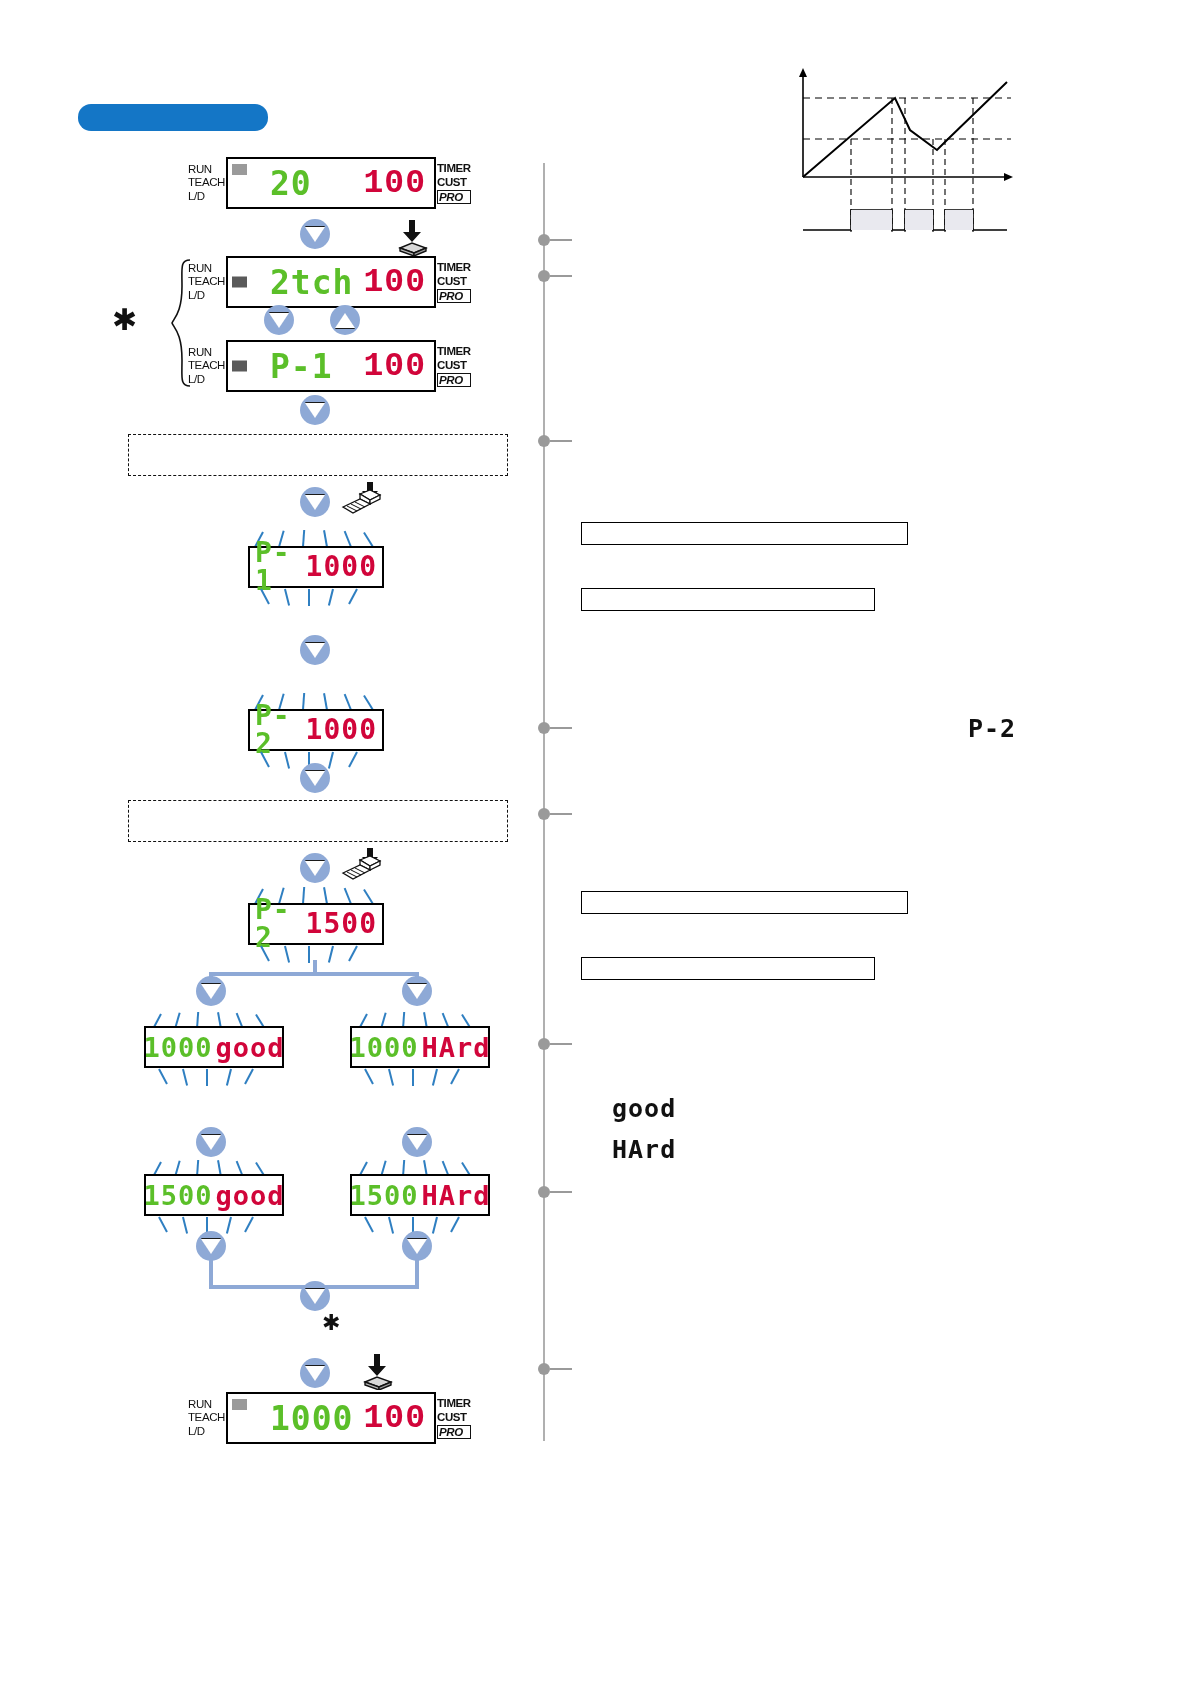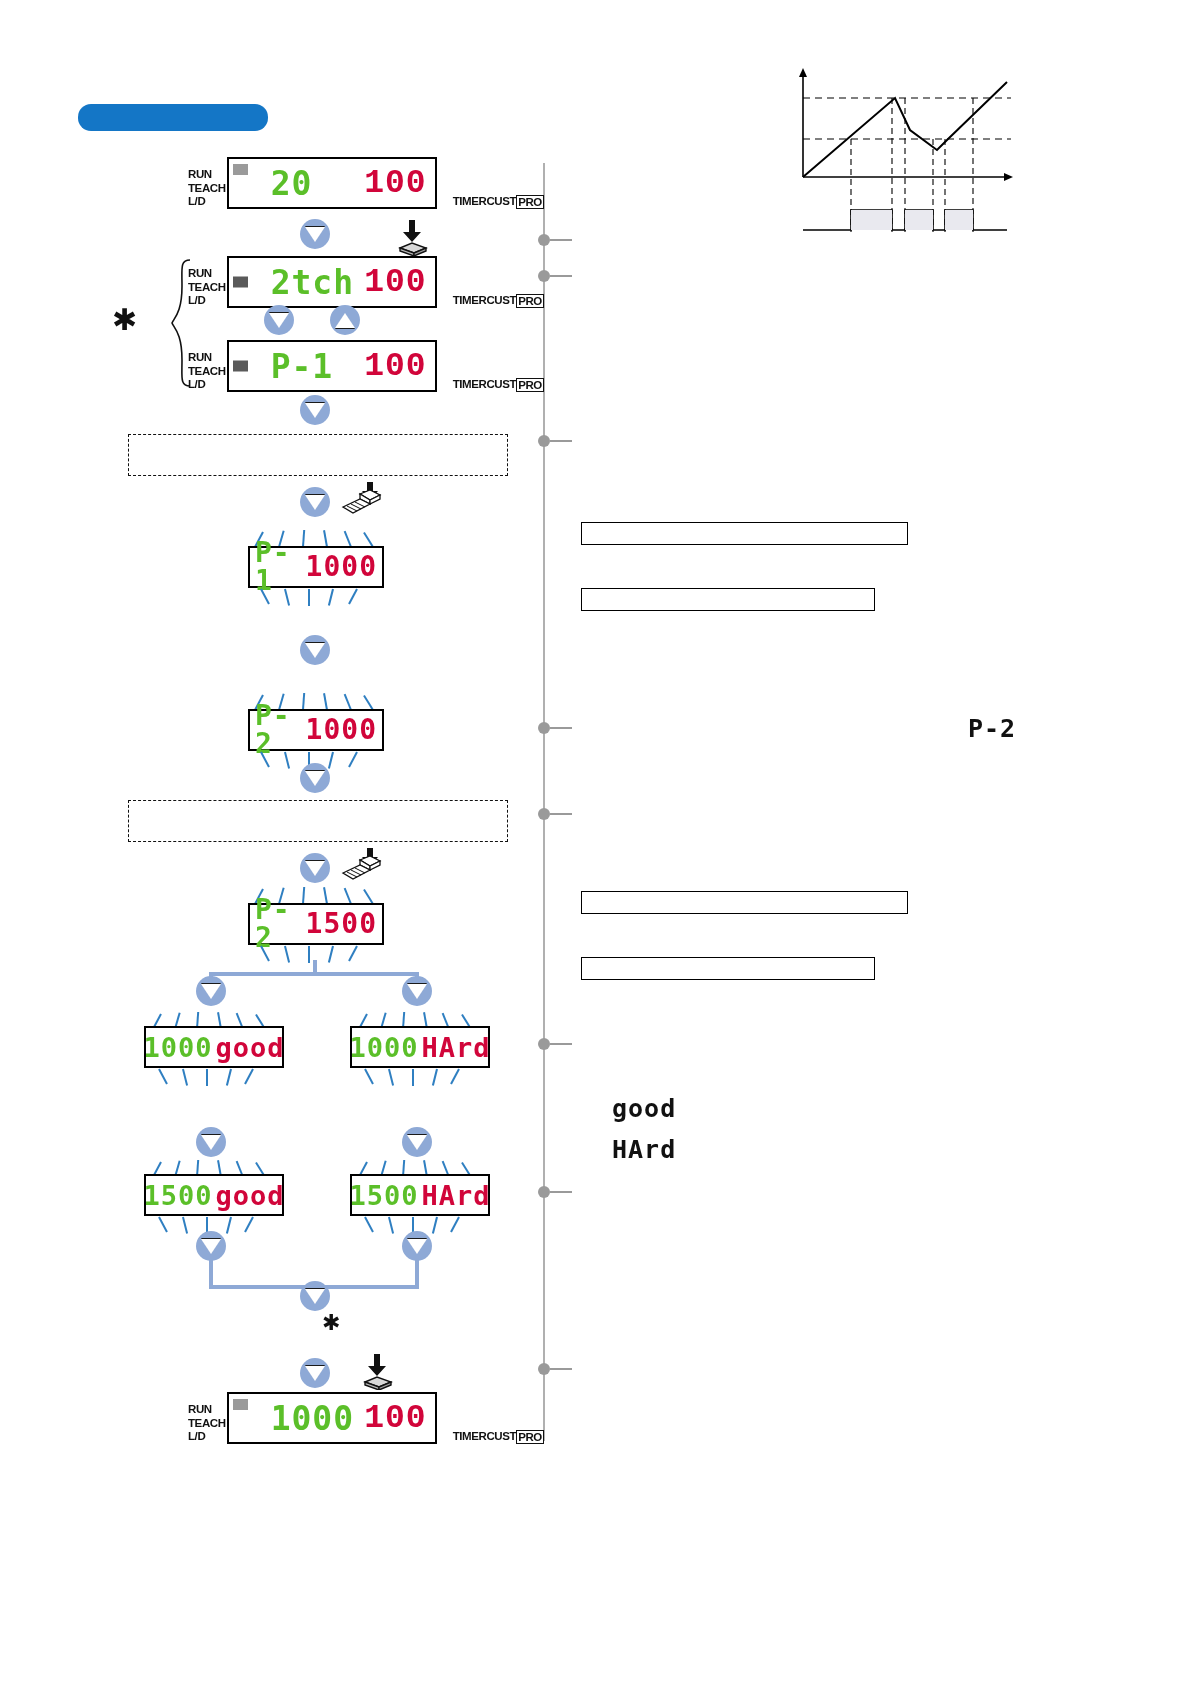--- a/index.html
+++ b/index.html
@@ -16,33 +16,32 @@
   .header-pill {
     position: absolute; left: 78px; top: 104px;
     width: 190px; height: 27px;
     background: #1476c6;
     border-radius: 13px;
   }
 
   
   .panel { position: absolute; display: flex; align-items: stretch; }
   .panel-left {
-    display: flex; flex-direction: column; justify-content: flex-end;
+    display: flex; flex-direction: column; justify-content: center;
+    font-size: 11.5px; font-weight: normal; color: #111;
+    line-height: 1.18; letter-spacing: -0.4px;
+    text-align: left; padding-right: 1px;
+  }
+  .panel-right {
+    display: flex; flex-direction: column; justify-content: center;
     font-size: 11.5px; font-weight: bold; color: #111;
     line-height: 1.18; letter-spacing: -0.4px;
-    text-align: left; padding-right: 1px;
-  }
-  .panel-right {
-    display: flex; flex-direction: row; justify-content: center;
-    font-size: 11.5px; font-weight: bold; color: #111;
-    line-height: 1.18; letter-spacing: -0.4px;
-    padding-left: 16px;
-    align-items: flex-end;
-  }
-  .pro-box { border: 1.4px solid #111; padding: 0 1px; display:inline-block; line-height:1.05; }
+    padding-left: 1px;
+  }
+  .pro-box { border: 1.4px solid #111; padding: 0 1px; display:inline-block; line-height:1.05;font-style:italic; }
   .panel-screen {
     border: 2.2px solid #000;
     background: #fff;
     position: relative;
     display: flex; align-items: center;
   }
   .led-marker {
     width: 15px; height: 11px; background: #9a9a9a;
     position: absolute; left: 4px; top: 5px;
   }

